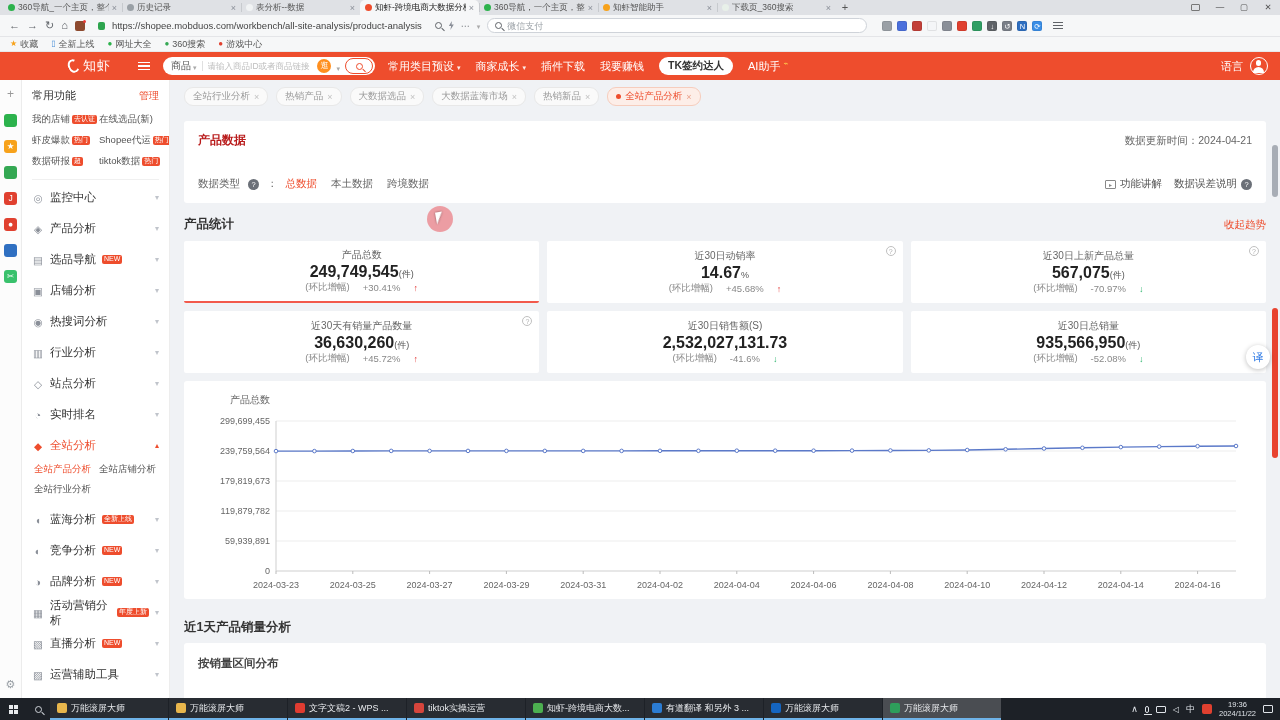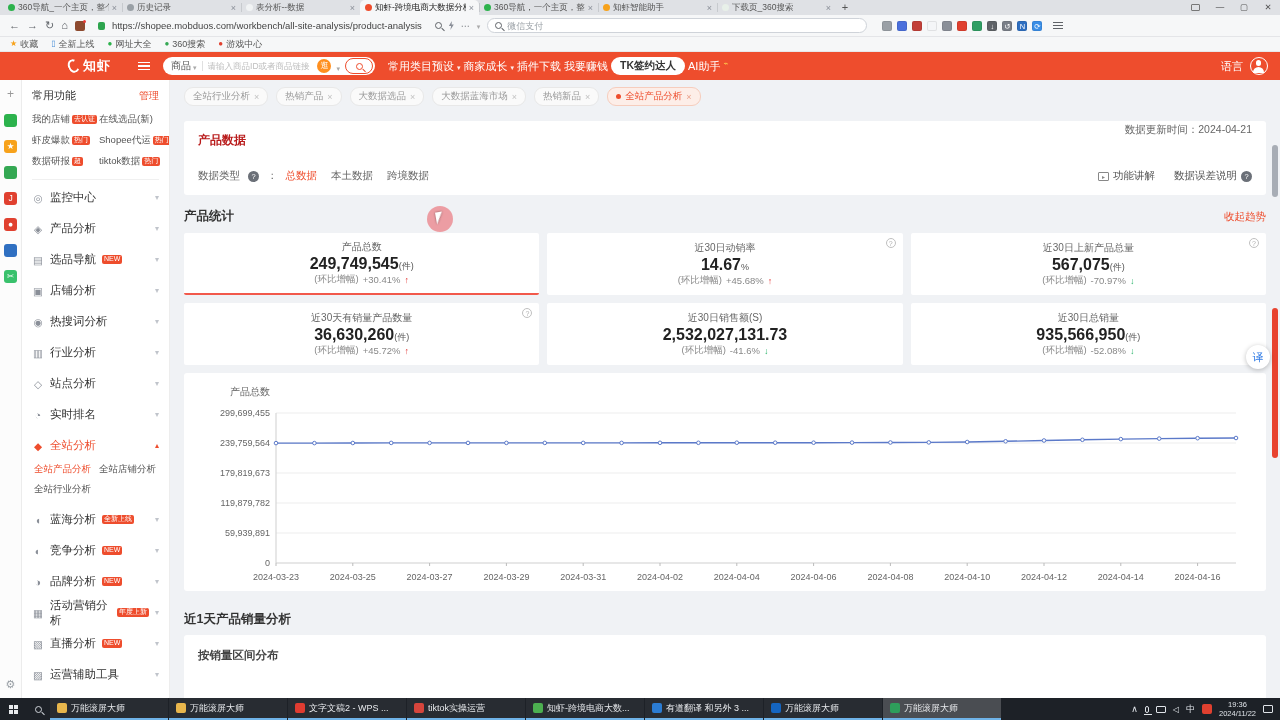--- a/index.html
+++ b/index.html
@@ -37,36 +37,36 @@
   .ext{width:10px;height:10px;border-radius:2px;background:var(--c,#ccc);color:#fff;font-size:7.5px;text-align:center;line-height:10px;border:1px solid rgba(0,0,0,.08)}
   .hamb-gray{width:10px;height:7px;border-top:1.4px solid #5f6368;border-bottom:1.4px solid #5f6368;position:relative;margin-left:4px}
   .hamb-gray::after{content:"";position:absolute;left:0;right:0;top:2px;height:1.4px;background:#5f6368}
 
   .bookmarks{position:absolute;top:37px;height:15px;left:0;right:0;background:#f6f7f8;display:flex;align-items:center;gap:13px;padding:0 10px;border-bottom:1px solid #e7e8ea;font-size:9px;color:#555}
   .bm{display:flex;gap:3px;align-items:center}
   .bm-ic{font-size:8px;color:var(--c,#999);line-height:1}
 
   
   .appbar{position:absolute;top:52px;height:28px;left:0;right:0;background:#ee4d2d;display:flex;align-items:center;gap:13px;padding:0 12px 0 68px;color:#fff}
-  .logo{display:flex;align-items:center;gap:4px;font-weight:bold;font-size:13px;letter-spacing:1px}
+  .logo{display:flex;align-items:center;gap:4px;font-weight:normal;font-size:13px;letter-spacing:1px}
   .logo-shrimp{width:11px;height:14px;border:2.2px solid #fff;border-right-color:transparent;border-radius:50%;transform:rotate(-25deg)}
   .hamb{width:12px;height:8px;border-top:1.6px solid #fff;border-bottom:1.6px solid #fff;position:relative;margin-left:14px}
   .hamb::after{content:"";position:absolute;left:0;right:0;top:2.2px;height:1.6px;background:#fff}
   .hsearch{height:18px;background:#fff;border-radius:10px;display:flex;align-items:center;padding:0 2px 0 8px;gap:5px;width:212px;flex:none}
   .hs-cat{font-size:10px;color:#555;display:flex;align-items:center;gap:2px}
   .car::after{content:"▾";font-size:7px;color:#aaa}
   .car-w::after{content:"▾";font-size:7px;color:#fff;opacity:.9}
   .hs-div{width:1px;height:10px;background:#e0e0e0}
   .hs-input{flex:1;border:none;outline:none;font-size:8.5px;color:#333;min-width:0}
   .hs-input::placeholder{color:#bdbdbd}
   .hs-badge{width:14px;height:14px;border-radius:50%;background:#ff8f1f;color:#fff;font-size:8px;line-height:14px;text-align:center;flex:none}
   .hs-btn{width:28px;height:16px;border:1.2px solid #ee4d2d;border-radius:9px;display:flex;align-items:center;justify-content:center;flex:none}
   .mag-o{width:7px;height:7px;border:1.4px solid #ee4d2d;border-radius:50%;position:relative}
   .mag-o::after{content:"";position:absolute;left:5px;top:6px;width:4px;height:1.4px;background:#ee4d2d;transform:rotate(45deg)}
-  .hnav{display:flex;align-items:center;gap:3px;font-size:11px;white-space:nowrap}
+  .hnav{display:flex;align-items:center;gap:15px;font-size:11px;white-space:nowrap}
   .hnav-item{display:flex;align-items:center;gap:3px}
   .hnav-item.pill{background:#fff;color:#333;border-radius:9px;padding:2px 9px;font-size:10.5px;font-weight:bold}
   .hot-spark{color:#ffd54d;font-size:8px;transform:translateY(-3px);display:inline-block}
   .hright{margin-left:auto;display:flex;align-items:center;gap:7px;font-size:11px}
   .avatar{width:18px;height:18px;border-radius:50%;border:1.6px solid #fff;position:relative}
   .avatar::before{content:"";position:absolute;left:4.6px;top:2.2px;width:5.5px;height:5.5px;border-radius:50%;background:#fff}
   .avatar::after{content:"";position:absolute;left:2px;top:8.6px;width:10.6px;height:6px;border-radius:6px 6px 0 0;background:#fff}
 
   
   .workspace{position:absolute;top:80px;bottom:22px;left:0;right:0;display:flex}
@@ -97,40 +97,40 @@
   .chips{display:flex;gap:8px;padding:7px 14px;align-items:center}
   .chip{display:flex;align-items:center;gap:4px;background:#fafafa;border:1px solid #e8e8e8;border-radius:9px;padding:2px 8px;font-size:9.5px;color:#999;white-space:nowrap}
   .chip.active{background:#fdeee8;border-color:#f6cdbd;color:#ee4d2d}
   .chip-dot{width:5px;height:5px;border-radius:50%;background:#ee4d2d}
   .chip-x{color:#c2c2c2;font-size:9px}
   .chip.active .chip-x{color:#eba28b}
 
   .card{background:#fff;border-radius:3px}
   .pd-card{margin:8px 14px 0;padding:11px 14px 12px;position:relative}
   .pd-title{font-size:12px;font-weight:bold;color:#b91c1c}
-  .pd-row{display:flex;align-items:center;gap:8px;margin-top:20px;font-size:10.5px;color:#666}
+  .pd-row{display:flex;align-items:center;gap:8px;margin-top:28px;font-size:10.5px;color:#666}
   .pd-types{display:flex;gap:14px}
   .pd-type.selected{color:#ee4d2d}
   .help-dot{width:11px;height:11px;border-radius:50%;background:#6b7078;color:#fff;font-size:7.5px;line-height:11px;text-align:center;flex:none}
   .help-dot::after{content:"?"}
-  .pd-updated{position:absolute;top:2px;right:14px;font-size:10.5px;color:#666}
-  .pd-links{position:absolute;bottom:12px;right:14px;display:flex;gap:19px;font-size:10.5px;color:#555;align-items:center}
+  .pd-updated{position:absolute;top:13px;right:14px;font-size:10.5px;color:#666}
+  .pd-links{position:absolute;bottom:12px;right:14px;display:flex;gap:12px;font-size:10.5px;color:#555;align-items:center}
   .pd-link{display:flex;align-items:center;gap:4px}
   .play-box{width:11px;height:9px;border:1px solid #888;border-radius:1px;font-size:6px;color:#888;line-height:8px;text-align:center}
   .play-box::after{content:"▸"}
 
   .stats-head{display:flex;justify-content:space-between;align-items:center;margin:13px 14px 8px;font-size:12.5px;font-weight:bold;color:#333}
   .collapse-link{color:#ee4d2d;font-size:10.5px;font-weight:normal}
   .stats-grid{display:grid;grid-template-columns:repeat(3,1fr);gap:8px;margin:0 14px}
   .stat-card{background:#fff;height:62px;position:relative;display:flex;flex-direction:column;align-items:center;justify-content:center;gap:1px;border-radius:2px}
   .stat-card.selected{border-bottom:2px solid #f2594b}
   .s-label{font-size:10px;color:#666}
   .s-value{font-size:16px;font-weight:bold;color:#222;line-height:1.1}
   .s-unit{font-size:9px;font-weight:normal;color:#555}
-  .s-change{font-size:9.5px;color:#888;display:flex;gap:4px;align-items:center}
+  .s-change{font-size:9.5px;color:#888;display:flex;gap:13px;align-items:center}
   .s-arrow::after{content:""}
   .stat-card.up .s-arrow::after{content:"↑";color:#e23c39;font-size:9px}
   .stat-card.down .s-arrow::after{content:"↓";color:#24b267;font-size:9px}
   .info-q{position:absolute;top:5px;right:7px;width:10px;height:10px;border:1px solid #c0c0c0;border-radius:50%;color:#b0b0b0;font-size:7px;line-height:9px;text-align:center}
   .info-q::after{content:"?"}
 
   .chart-card{margin:8px 14px 0;padding:10px 10px 4px}
   .legend{font-size:10px;color:#666;margin:2px 0 2px 36px}
   #trend-svg{display:block}
 

